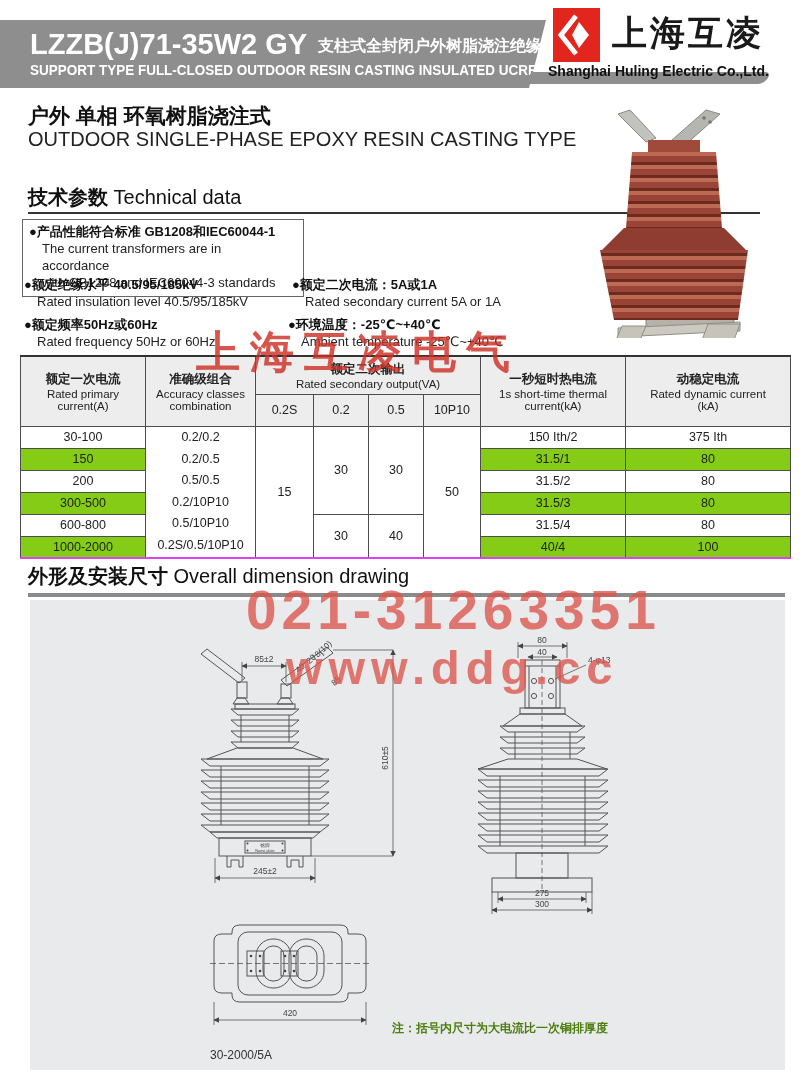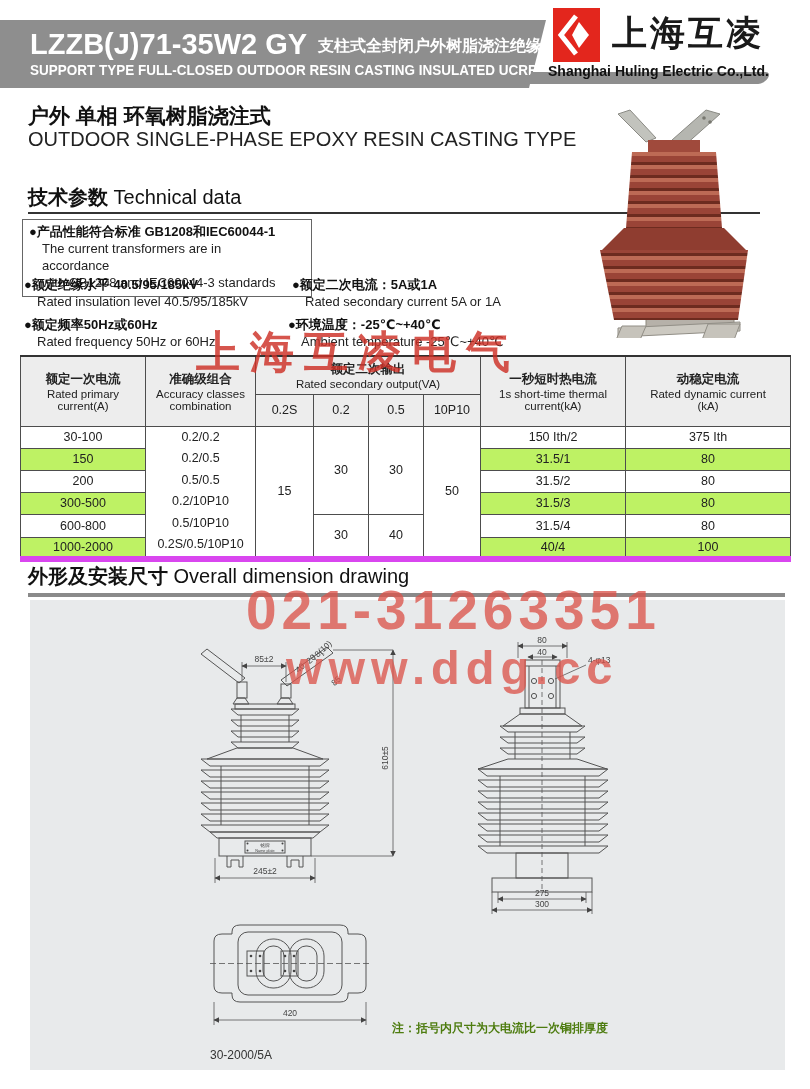--- a/index.html
+++ b/index.html
@@ -27,40 +27,40 @@
   
   .sec-head{font-size:20px;color:#111;}
   .sec-head .cnpart{font-weight:600;}
   .tech-head{left:28px;top:184px;}
   .tech-rule{left:28px;top:212px;width:732px;height:2px;background:#333;}
 
   
   .bullet{font-size:13px;line-height:1.32;}
   .bullet .cn{font-weight:bold;color:#111;}
   .bullet .en{color:#222;padding-left:13px;}
-  .bullet-box{left:22px;top:219px;width:260px;border:1px solid #666;padding:3px 22px 4px 6px;}
+  .bullet-box{left:22px;top:219px;width:260px;border:1px solid #666;padding:3px 14px 4px 6px;}
 
   
   .photo{left:588px;top:100px;}
 
   
   .wm{font-weight:bold;z-index:6;white-space:nowrap;pointer-events:none;}
   .wm-brand{left:196px;top:323px;font-size:44px;letter-spacing:10px;color:rgba(205,48,38,.82);}
   .wm-phone{left:246px;top:578px;font-size:55px;letter-spacing:5px;color:rgba(219,85,75,.78);}
   .wm-site{left:286px;top:640px;font-size:47px;letter-spacing:6px;color:rgba(219,85,75,.78);}
 
   
   .spec{left:20px;top:355px;border-collapse:collapse;table-layout:fixed;width:770px;
-        border-top:2px solid #333;border-bottom:6px solid #d946ef;}
+        border-top:2px solid #333;border-bottom:2px solid #d946ef;}
   .spec td,.spec th{border:1px solid #4d4d4d;text-align:center;vertical-align:middle;
         font-size:12.5px;font-weight:normal;color:#222;padding:0;}
   .spec th{background:#ededed;}
   .spec .hcn{font-weight:bold;font-size:12.5px;}
   .spec .hen{font-size:11.5px;}
-  .spec td.shade{background:#bef264;}
+  .spec td.shade{background:#84cc16;}
   .acc-line{line-height:21.6px;font-size:12.5px;}
 
   
   .dim-head{left:28px;top:563px;}
   .dim-rule{left:28px;top:593px;width:757px;height:4px;background:#8a8a8a;}
   .panel{left:30px;top:600px;width:755px;height:470px;background:#e8eaeb;}
   .drawing-note{font-size:12px;color:#4d7c0f;line-height:1.35;}
   .drawing-note .ncn{font-weight:bold;}
   .drawing-note .nen{font-size:10.5px;}
   .plan-caption{font-size:12px;color:#333;}

